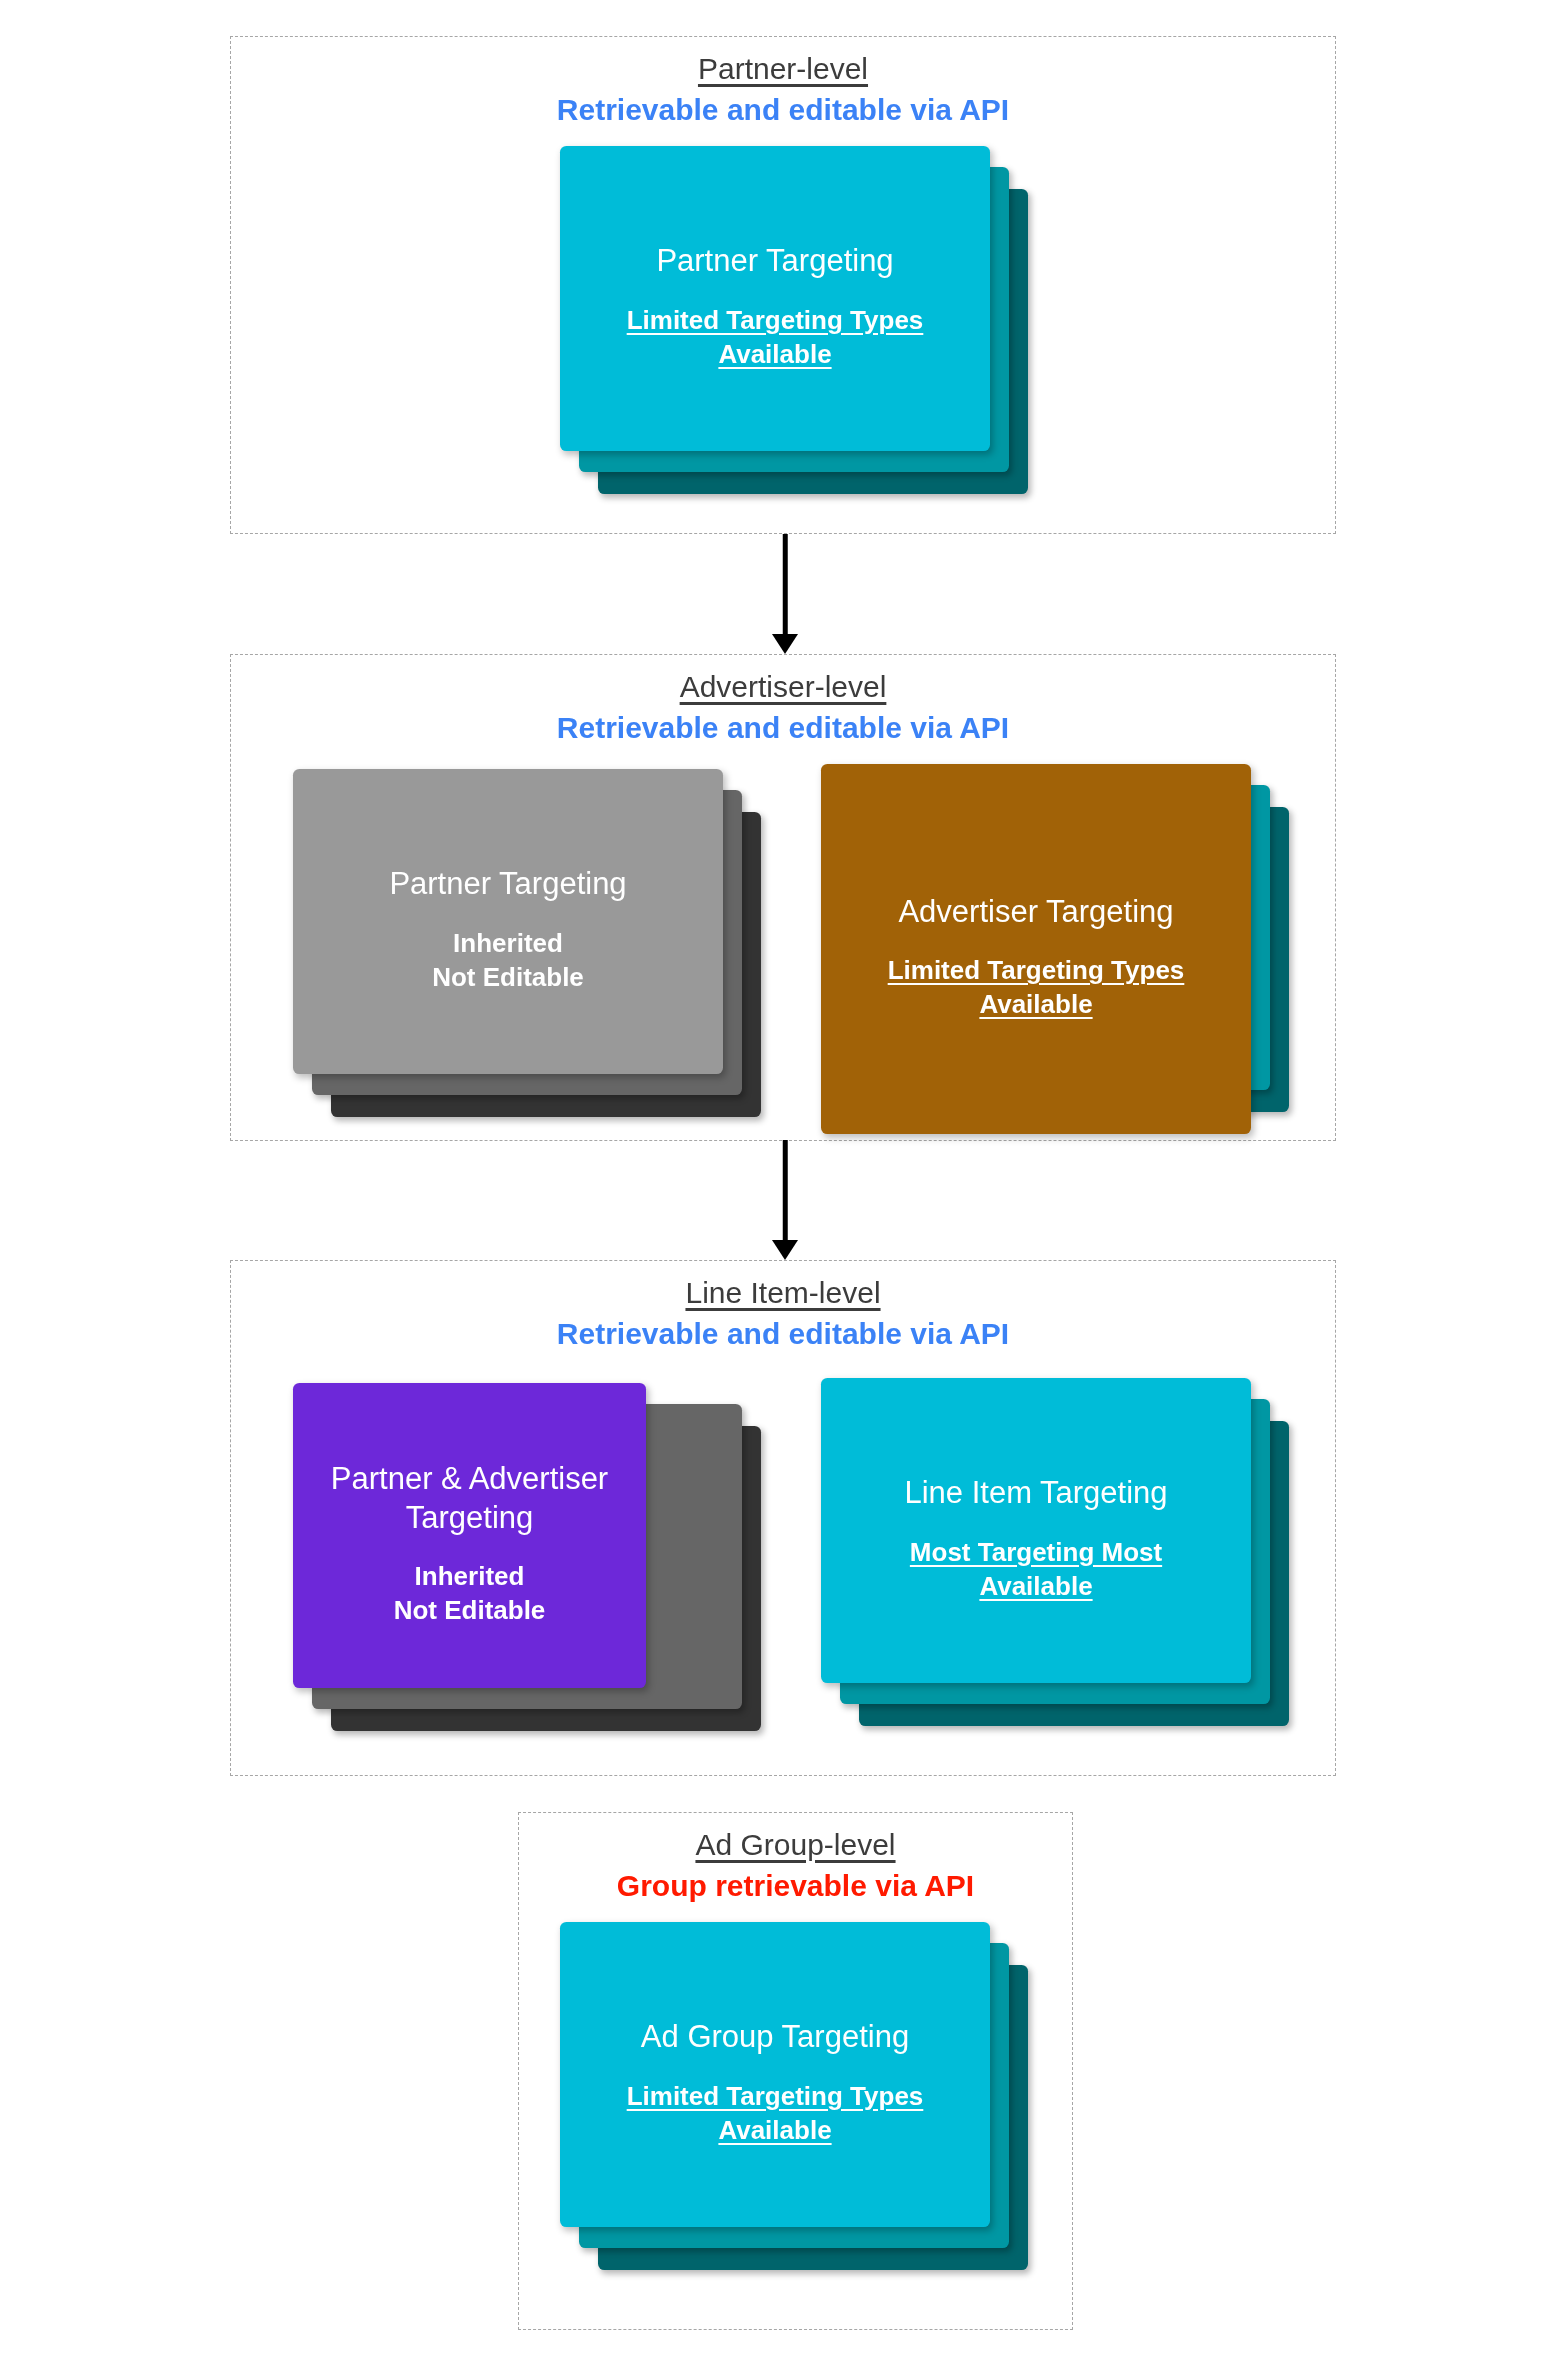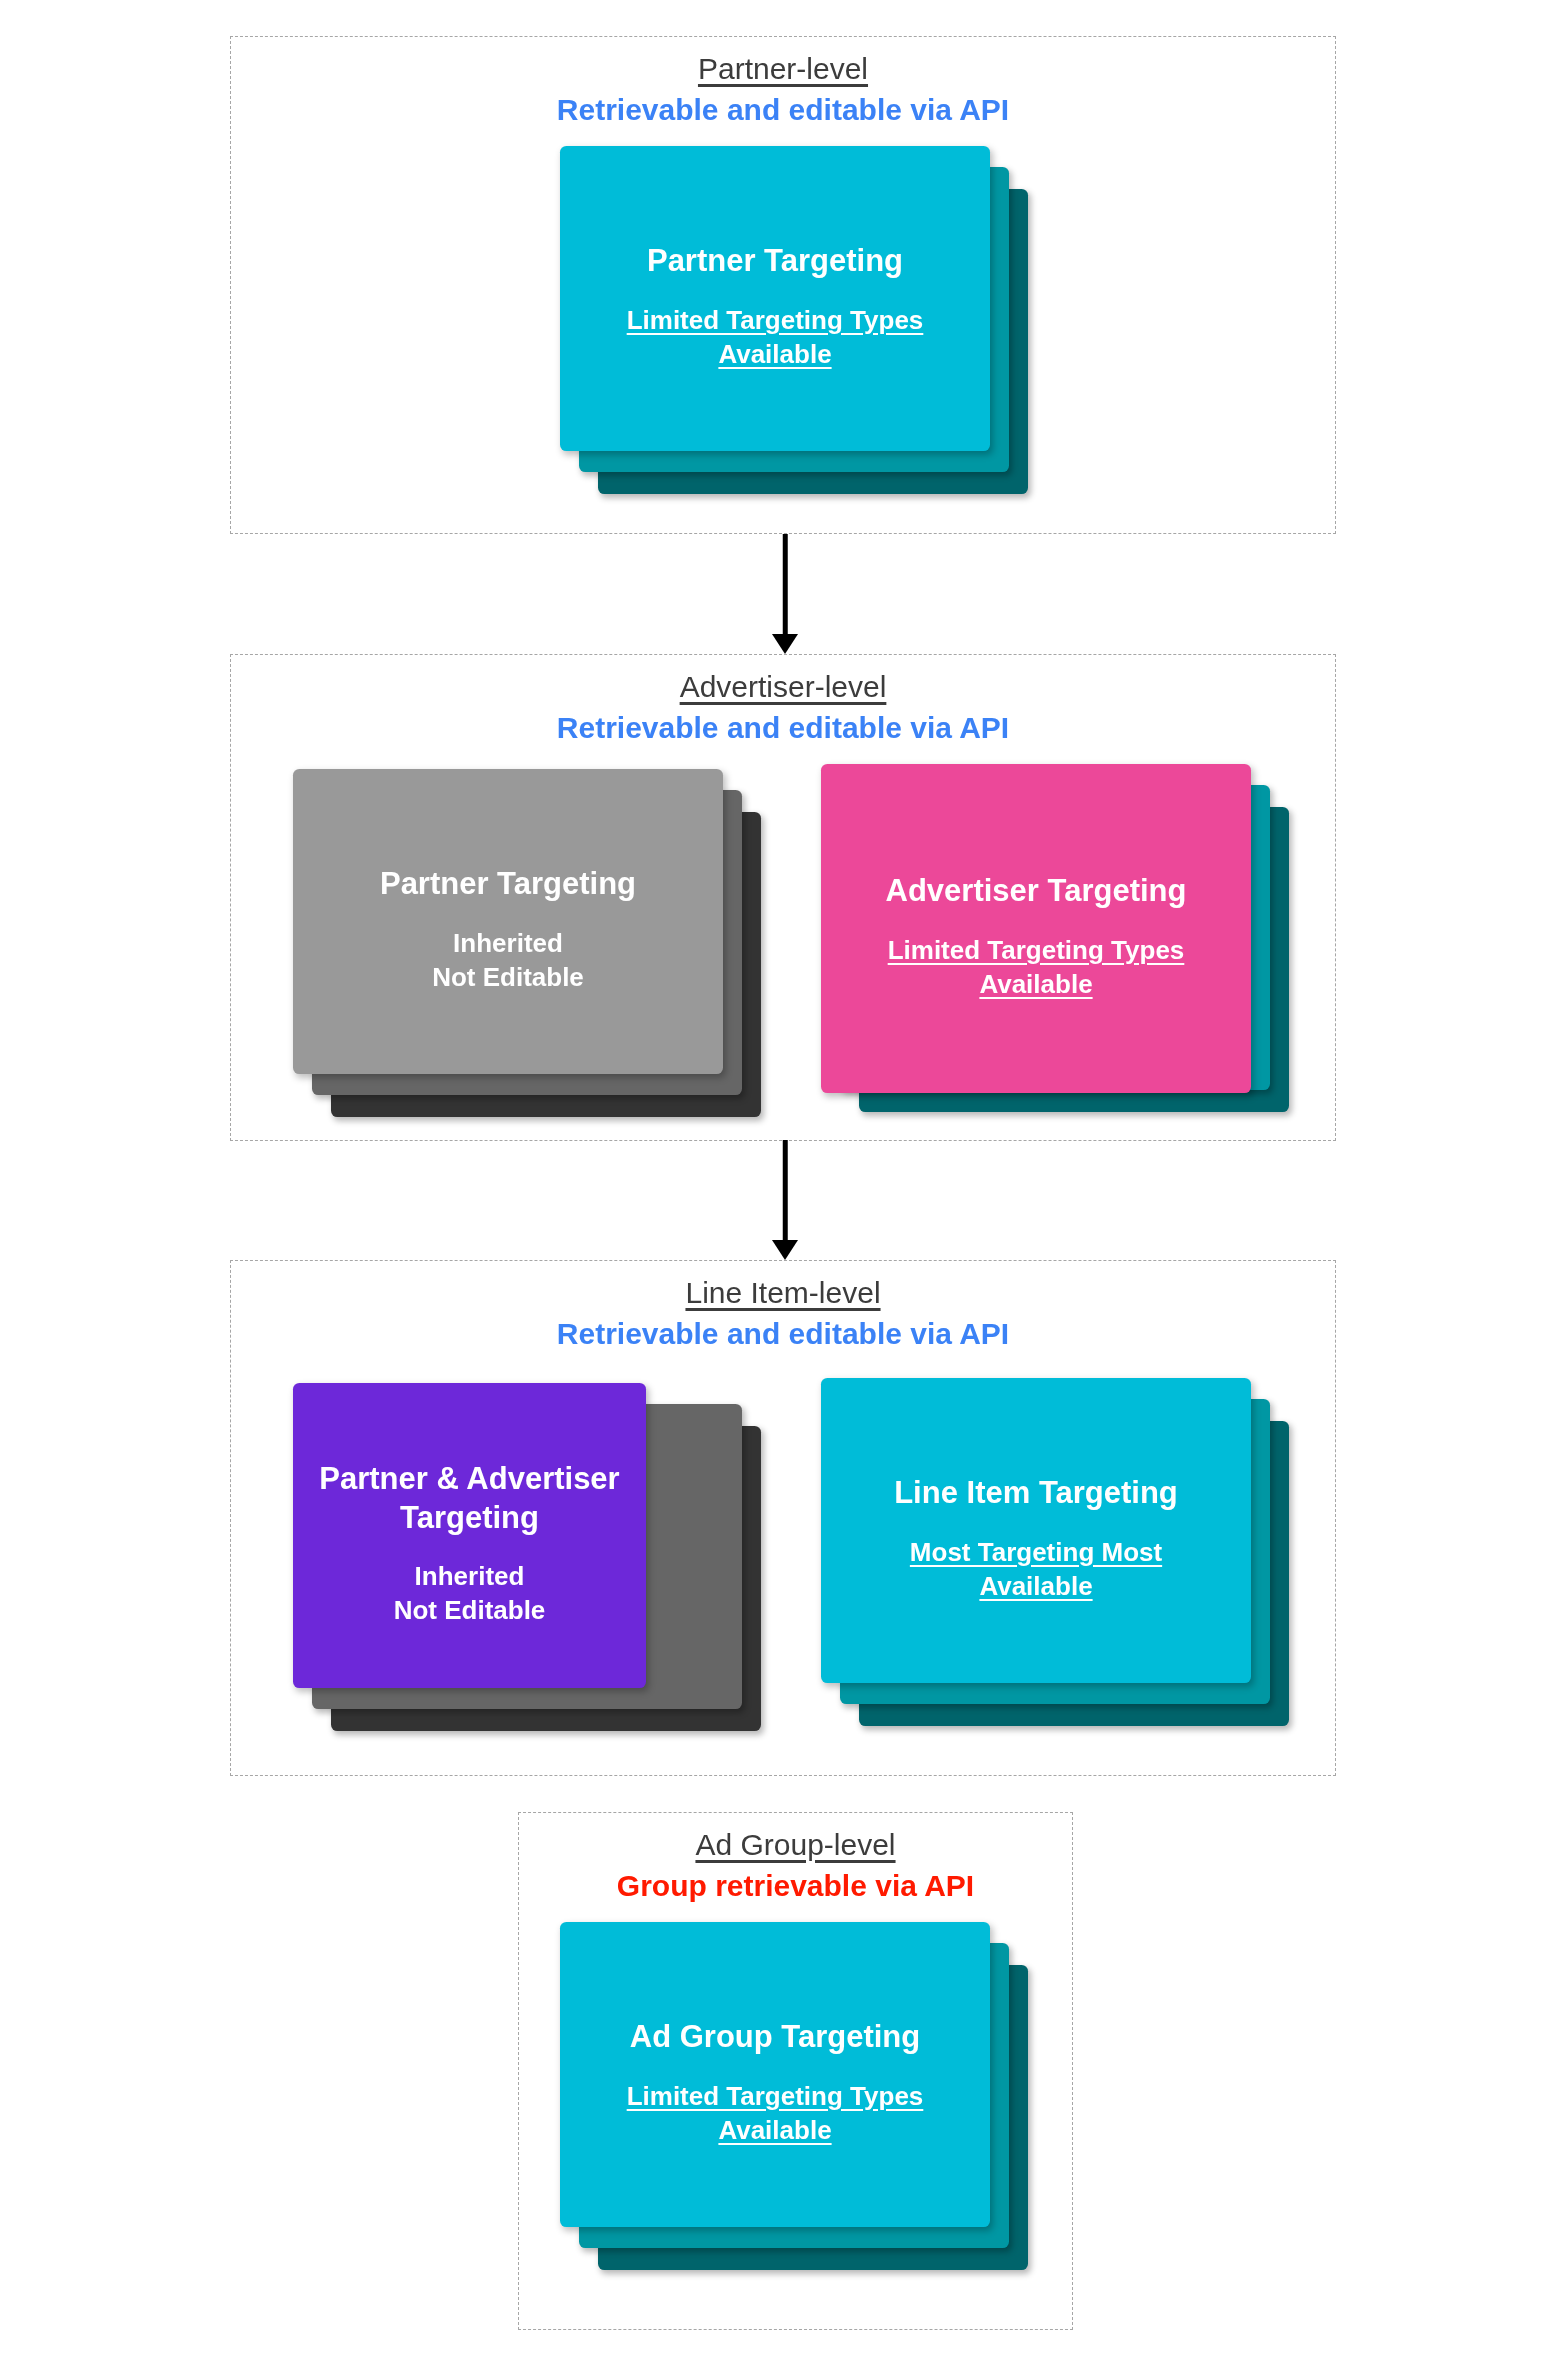--- a/index.html
+++ b/index.html
@@ -84,21 +84,21 @@
     box-shadow: 2.7px 3.6px 7.1px rgba(0,0,0,0.25);
     display: flex;
     flex-direction: column;
     align-items: center;
     justify-content: center;
     padding: 12.5px 18px;
   }
 
   .card-title {
     font-size: 31px;
-    font-weight: bold;
+    font-weight: normal;
     color: #ffffff;
     text-align: center;
     line-height: 1.24;
     margin-bottom: 23px;
     margin-top: 17px;
   }
 
   .card-sub {
     font-size: 26px;
     font-weight: bold;
@@ -177,21 +177,21 @@
       <div class="card front" style="left:0px; top:0px; width:430px; height:305px; background:#999999;">
         <div class="card-title">Partner Targeting</div>
         <div class="card-sub" style="white-space:pre-line;">Inherited
 Not Editable</div>
       </div>
     </div>
 
     <div class="card-stack" style="left:590px; top:109px; width:473px; height:350px;">
       <div class="card back2" style="left:38px; top:43px; width:430px; height:305px; background:#00646b;"></div>
       <div class="card back1" style="left:19px; top:21.4px; width:430px; height:305px; background:#0097a3;"></div>
-      <div class="card front" style="left:0px; top:0px; width:430px; height:329px; background:#ec4899;">
+      <div class="card front" style="left:0px; top:0px; width:430px; height:370px; background:#a16207;">
         <div class="card-title">Advertiser Targeting</div>
         <div class="card-sub underlined" style="max-width:330px;">Limited Targeting Types Available</div>
       </div>
     </div>
   </div>
 
   <div class="connector" style="left:770px; top:1140px; width:30px; height:120px;">
     <div class="shaft" style="height:100px;"></div>
     <div class="head"></div>
   </div>

